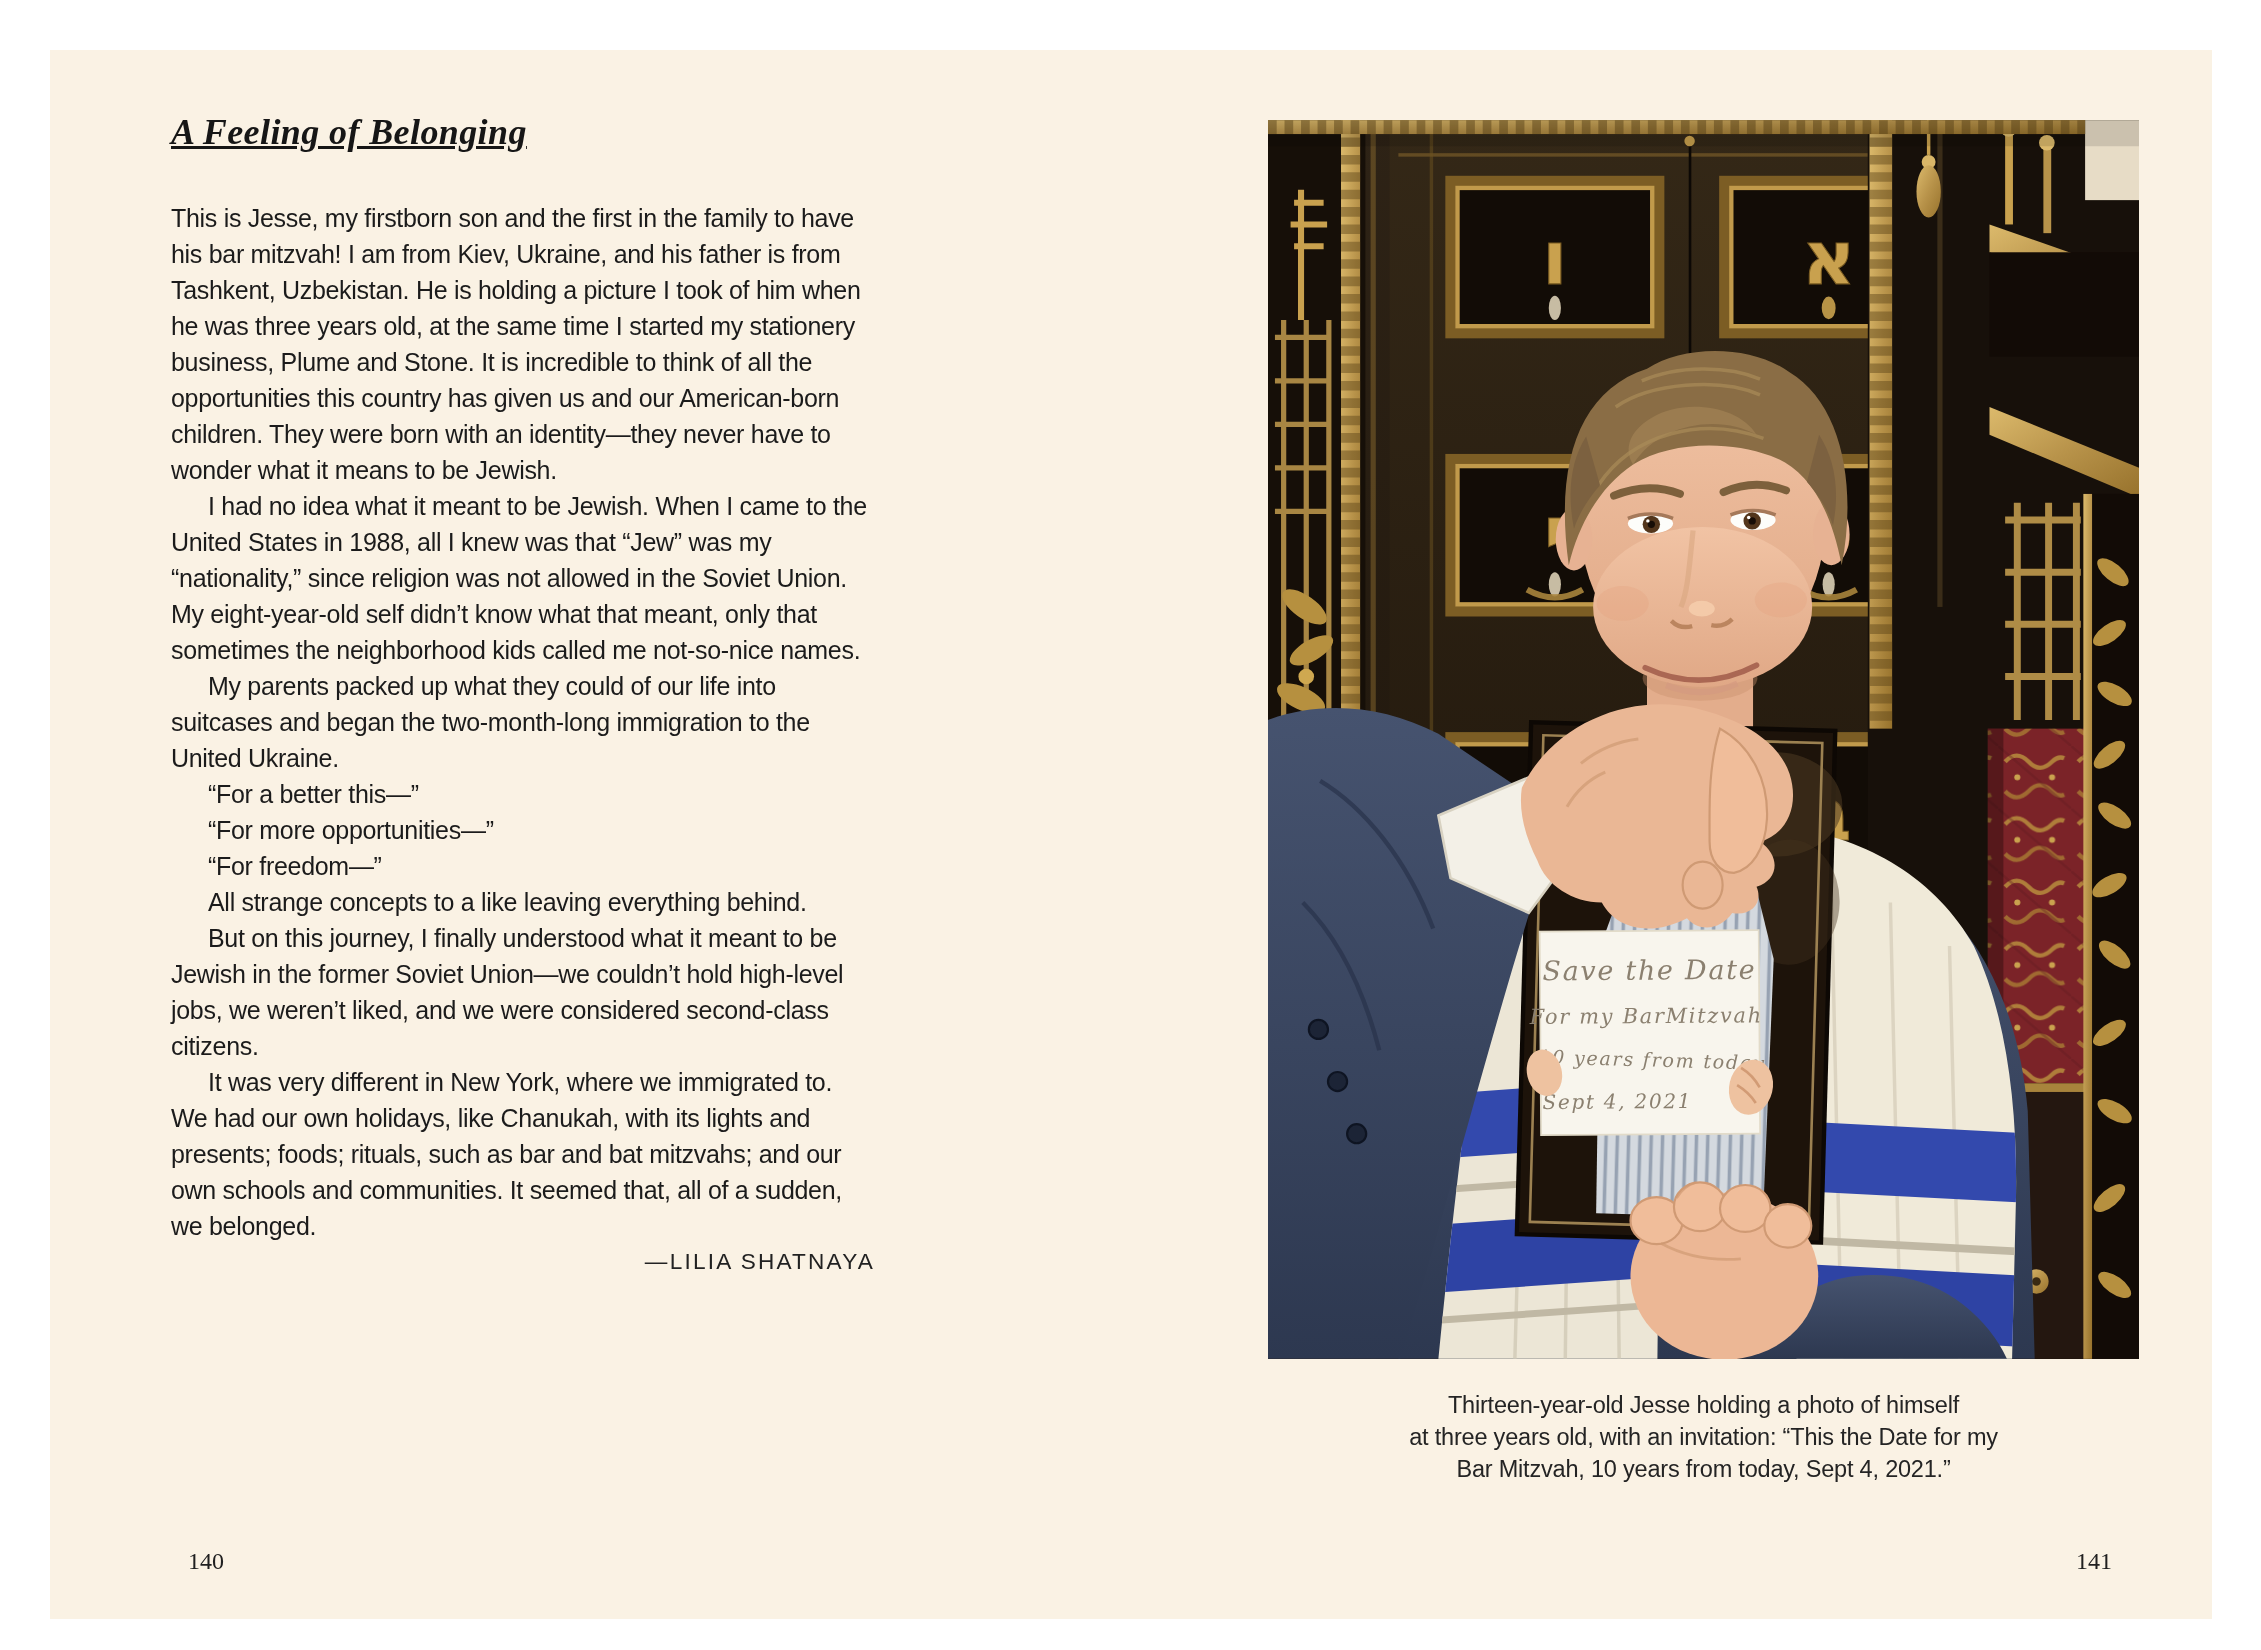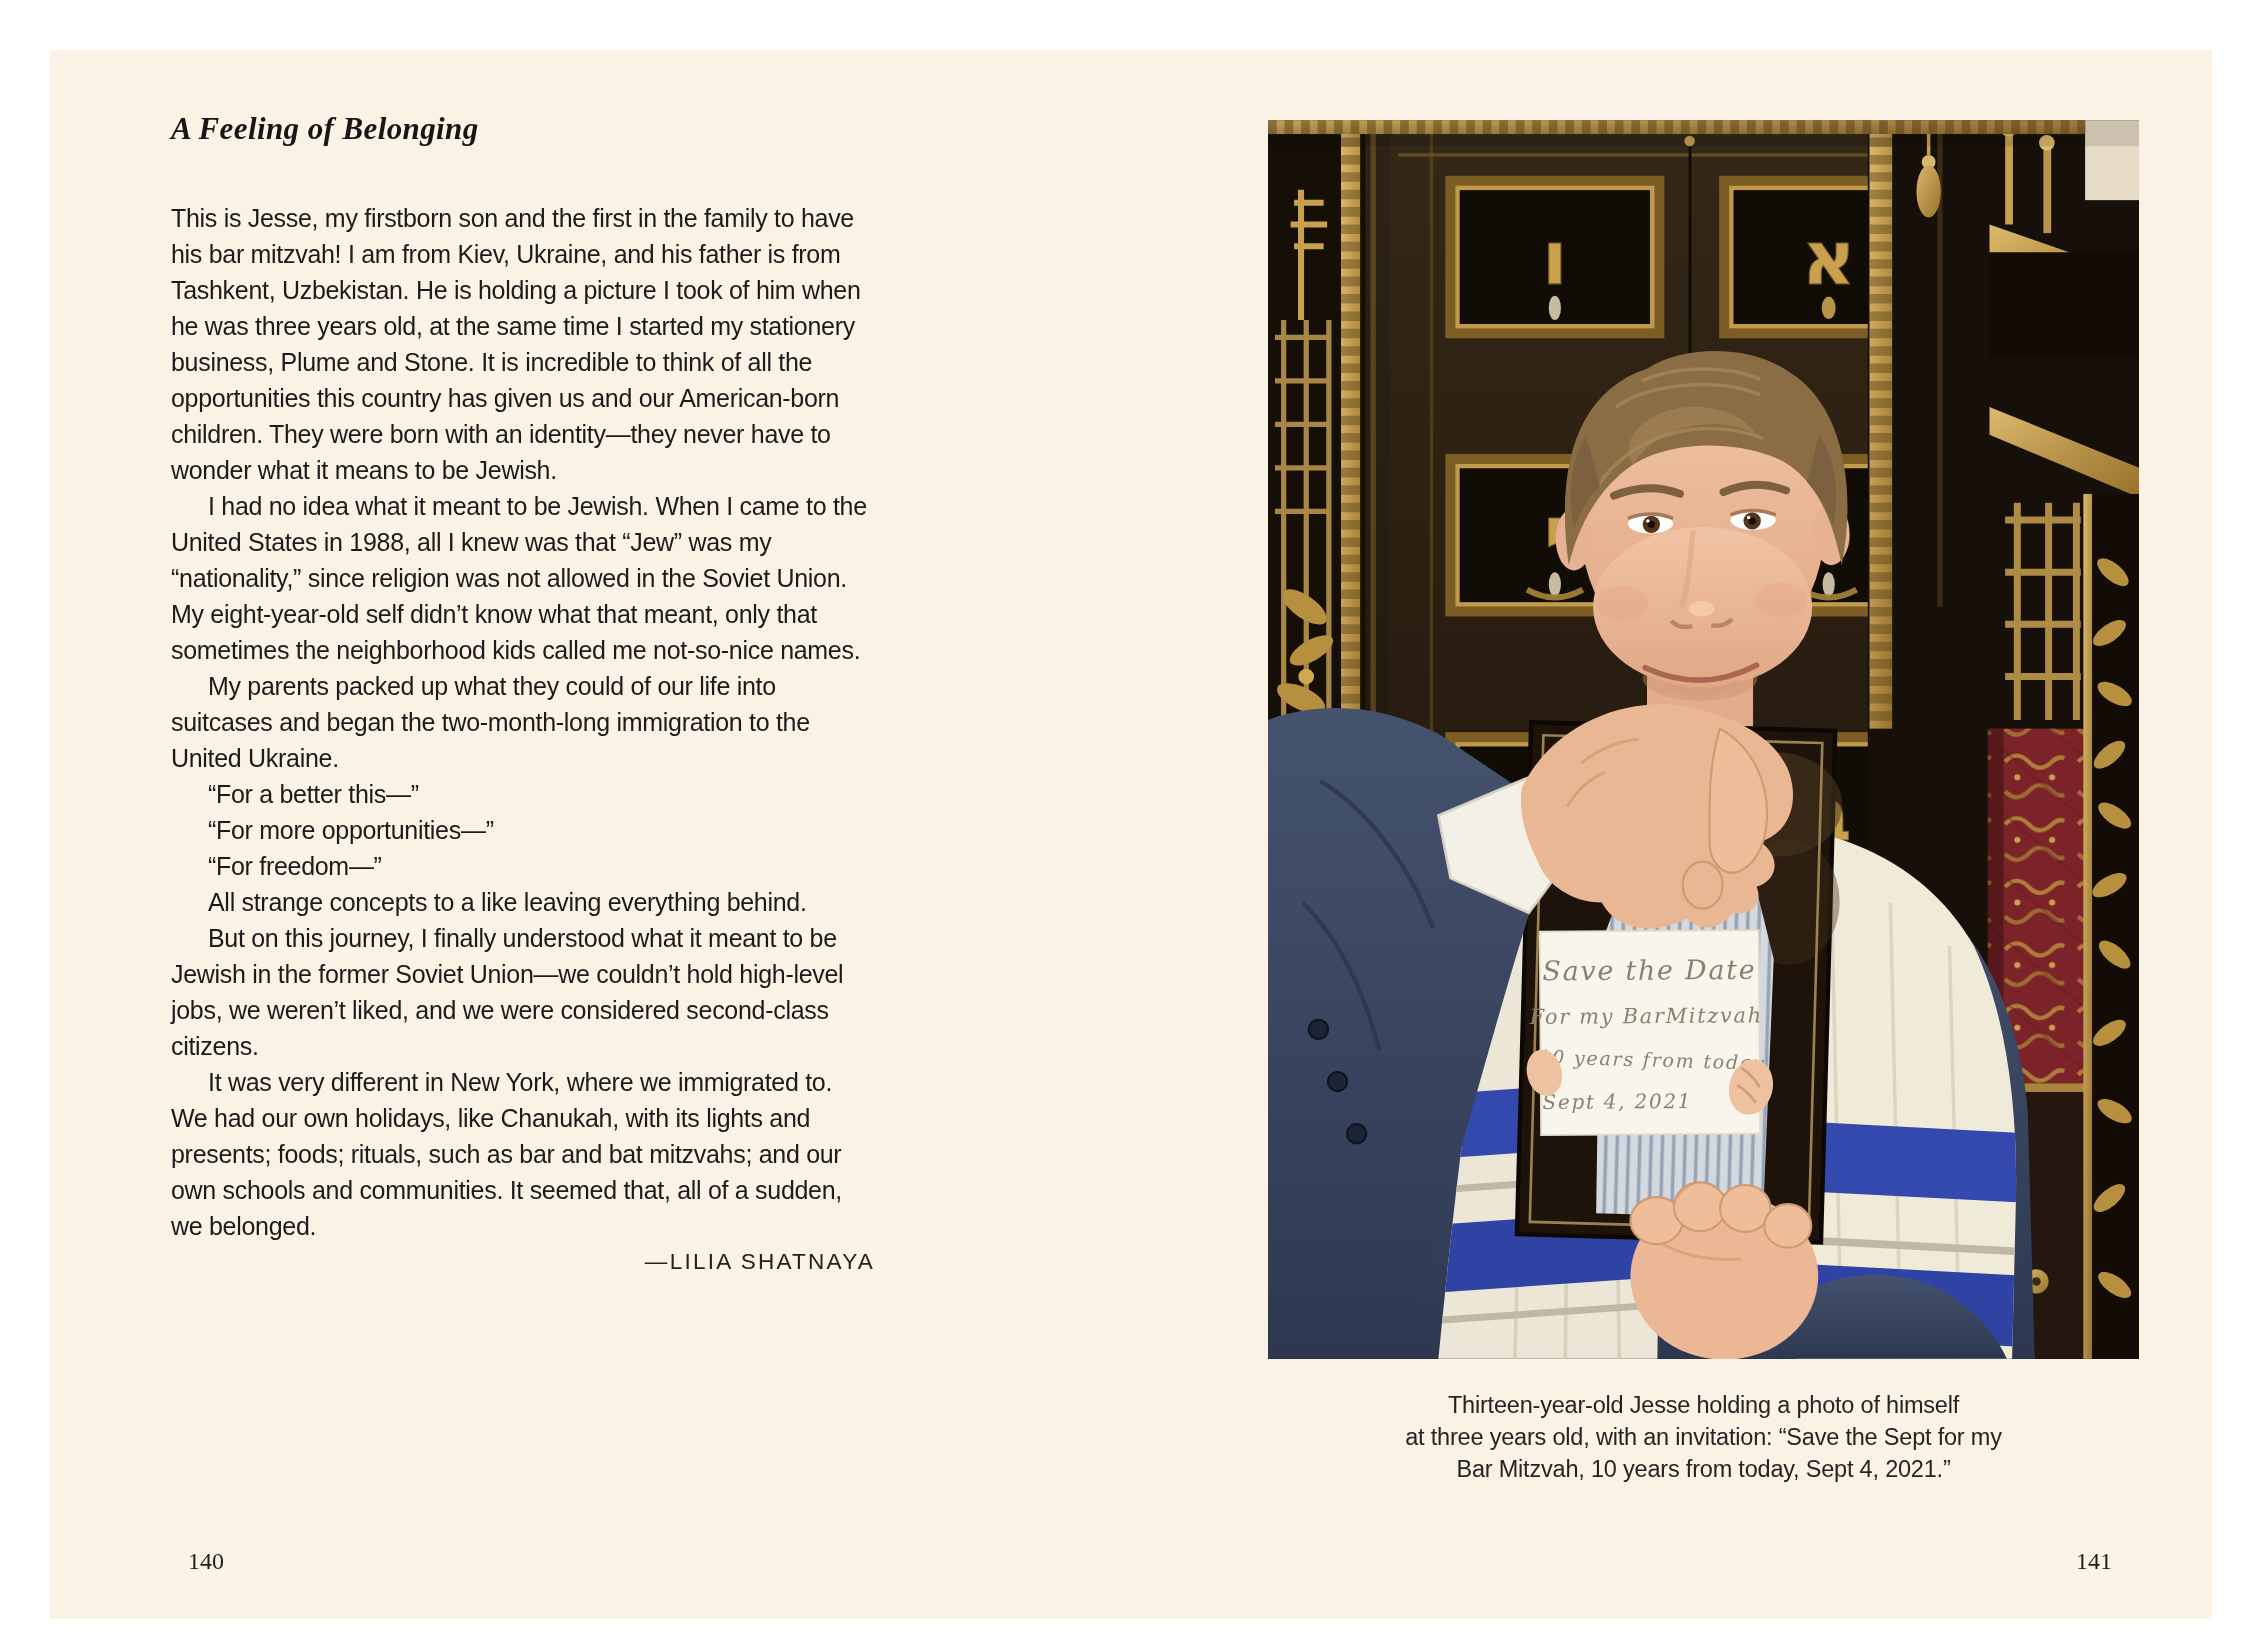--- a/index.html
+++ b/index.html
@@ -7,21 +7,21 @@
     position:relative; width:2261px; height:1651px; background:#ffffff;
     font-family:"Liberation Sans", sans-serif; overflow:hidden;
   }
   .spread {
     position:absolute; left:50px; top:50px; width:2162px; height:1569px;
     background:#faf2e4;
   }
   .page-title {
     position:absolute; left:121px; top:61px;
     font-family:"Liberation Serif", serif; font-style:italic; font-weight:600;
-    font-size:31px; color:#161616; letter-spacing:0.4px;
+    font-size:36px; color:#161616; letter-spacing:0.4px;text-decoration:underline;
   }
   .body-text {
     position:absolute; left:121px; top:150px; width:704px;
     font-size:25px; line-height:36px; color:#1b1b1b; letter-spacing:-0.3px;
   }
   .body-text p { margin:0; }
   .body-text p.indent { text-indent:37px; }
   .attribution {
     margin-top:0; text-align:right; font-size:22.6px; letter-spacing:2.2px;
     color:#222222;
@@ -415,21 +415,21 @@
             <ellipse cx="598" cy="1272" rx="27" ry="25" fill="#f0bd9a" stroke="#d09a74" stroke-width="2.5"></ellipse>
             <path d="M 452,1292 q 40,22 92,18 M 470,1240 q 8,-14 22,-18" stroke="#d09a74" stroke-width="3" fill="none" opacity="0.7"></path>
           </g>
 
           <rect x="0" y="0" width="1002" height="30" fill="#000000" opacity="0.12"></rect>
         </svg>
       </div>
 
       <div class="caption">
         <div>Thirteen-year-old Jesse holding a photo of himself</div>
-        <div>at three years old, with an invitation: “Save the Sept for my</div>
+        <div>at three years old, with an invitation: “This the Date for my</div>
         <div>Bar Mitzvah, 10 years from today, Sept 4, 2021.”</div>
       </div>
 
       <div class="folio folio-right">141</div>
     </div>
   </div>
 </div>
 
 
 </body></html>

